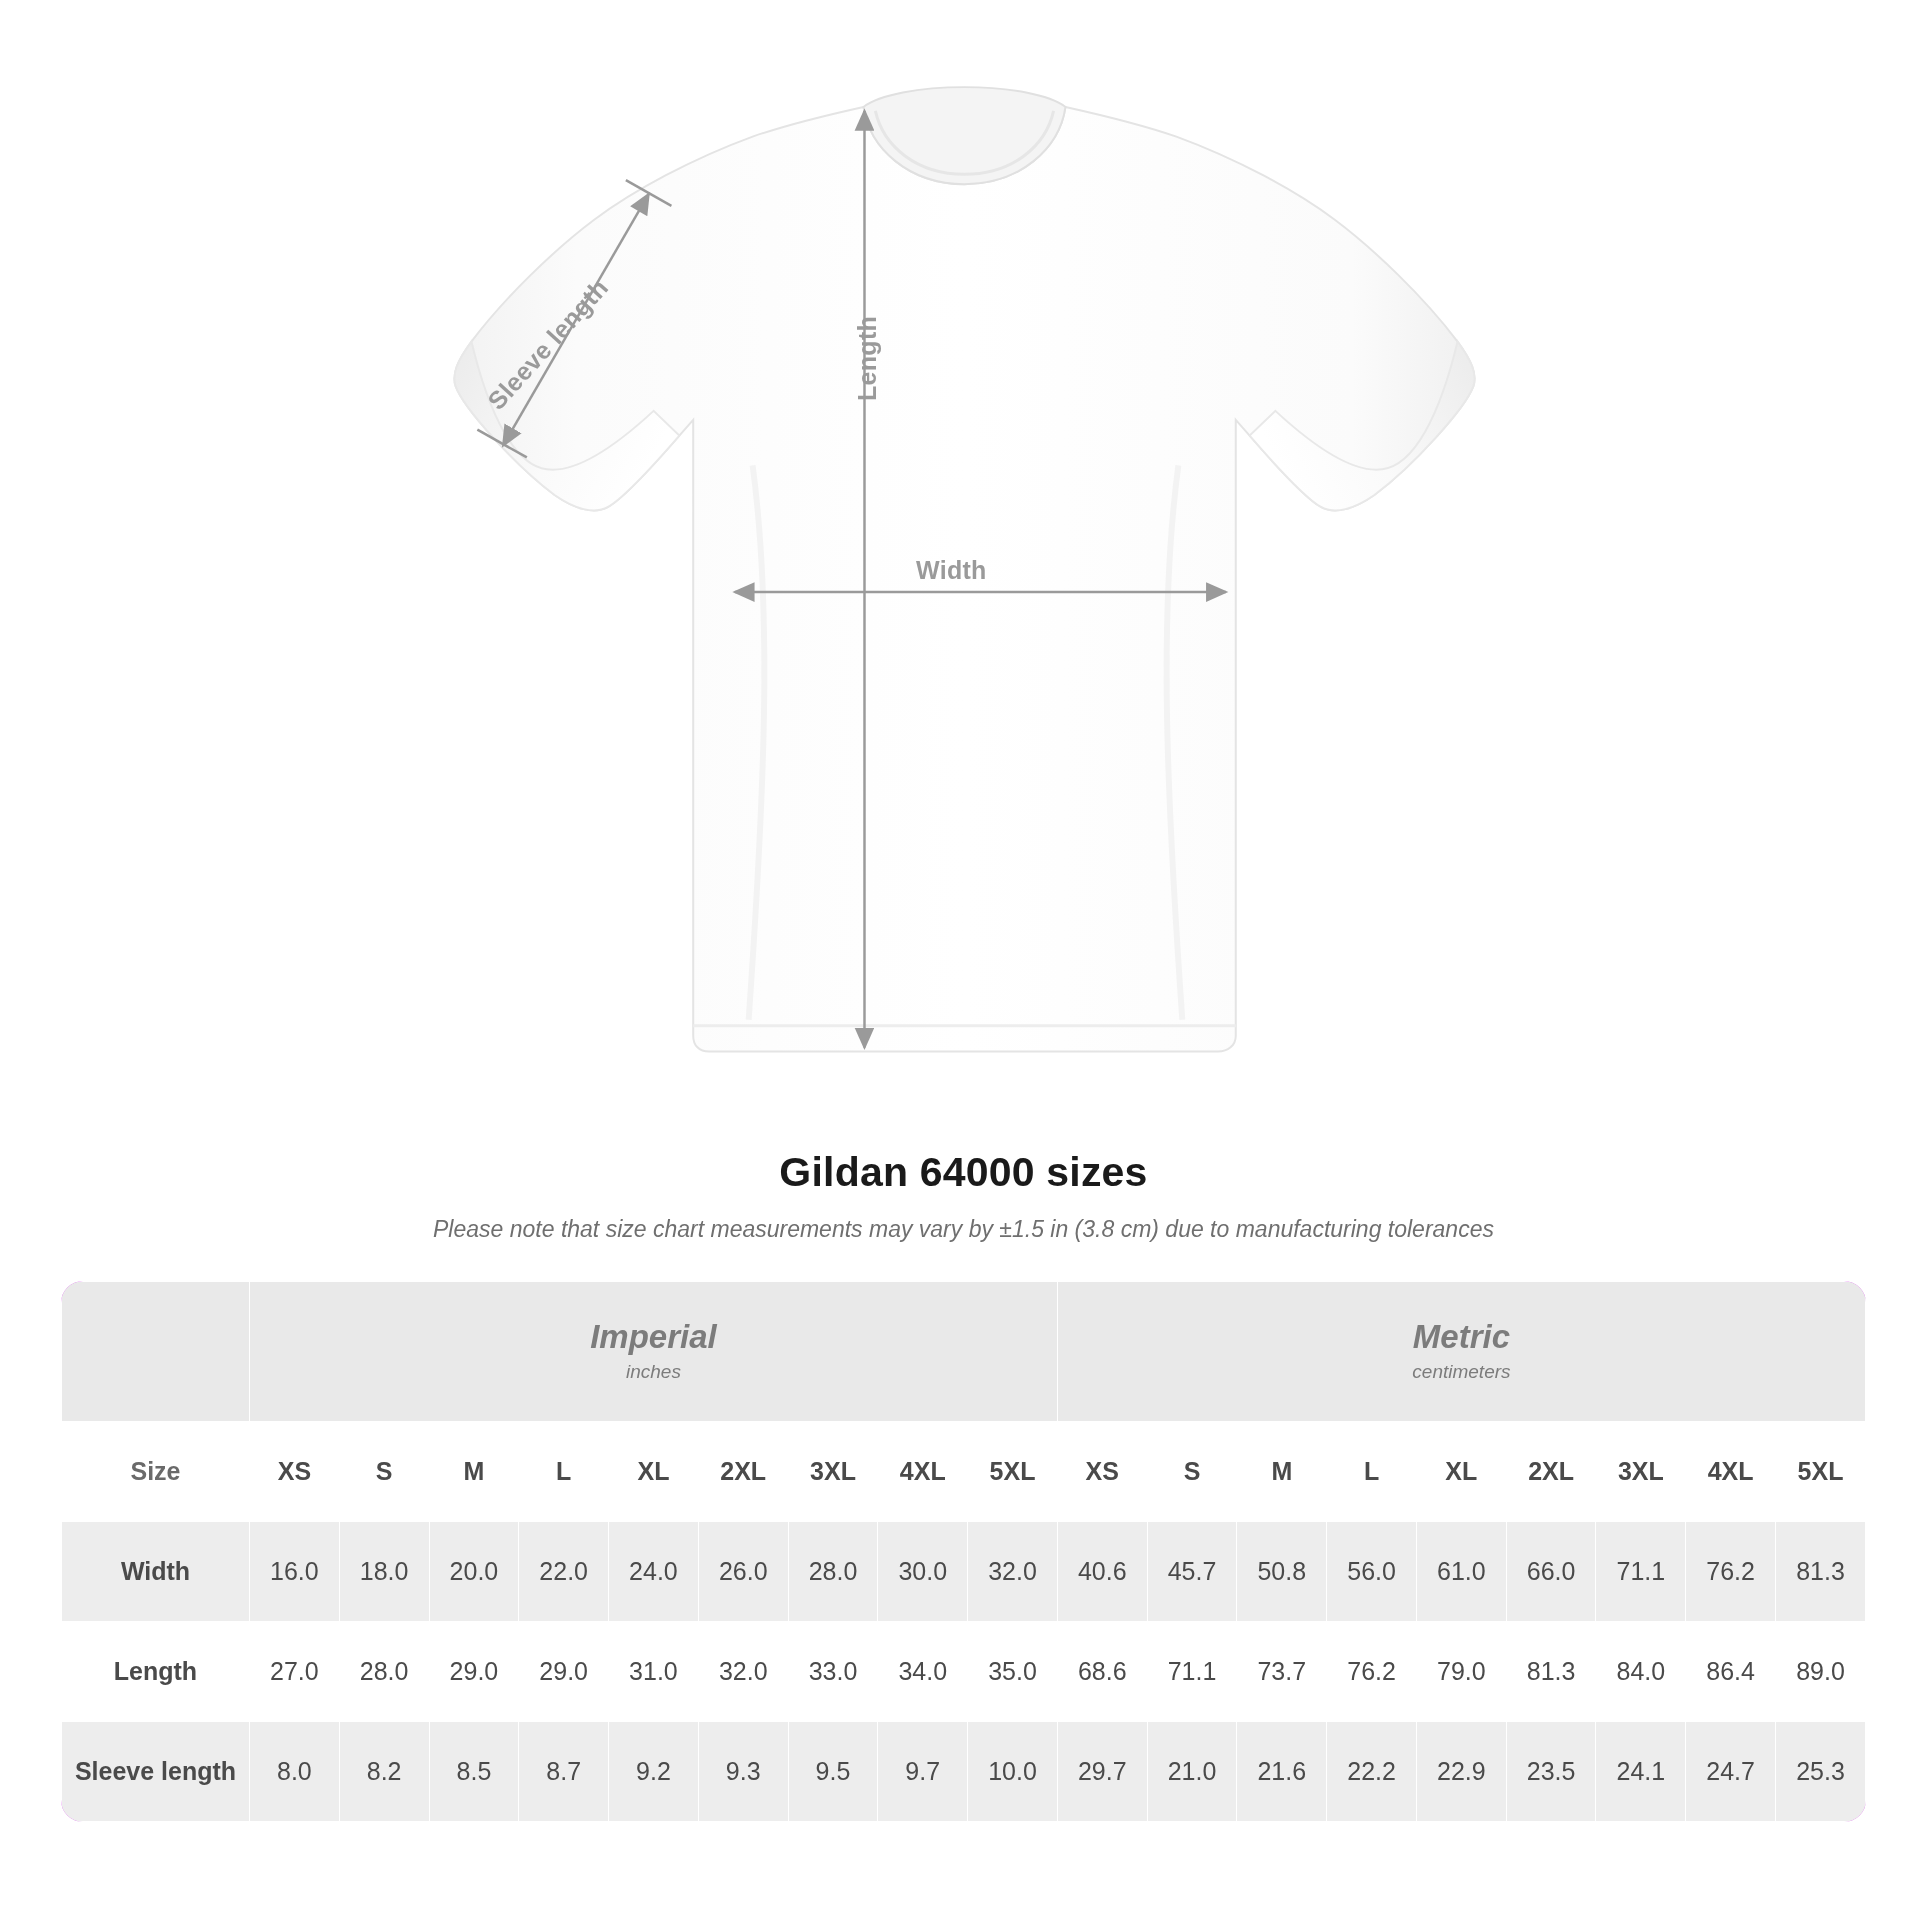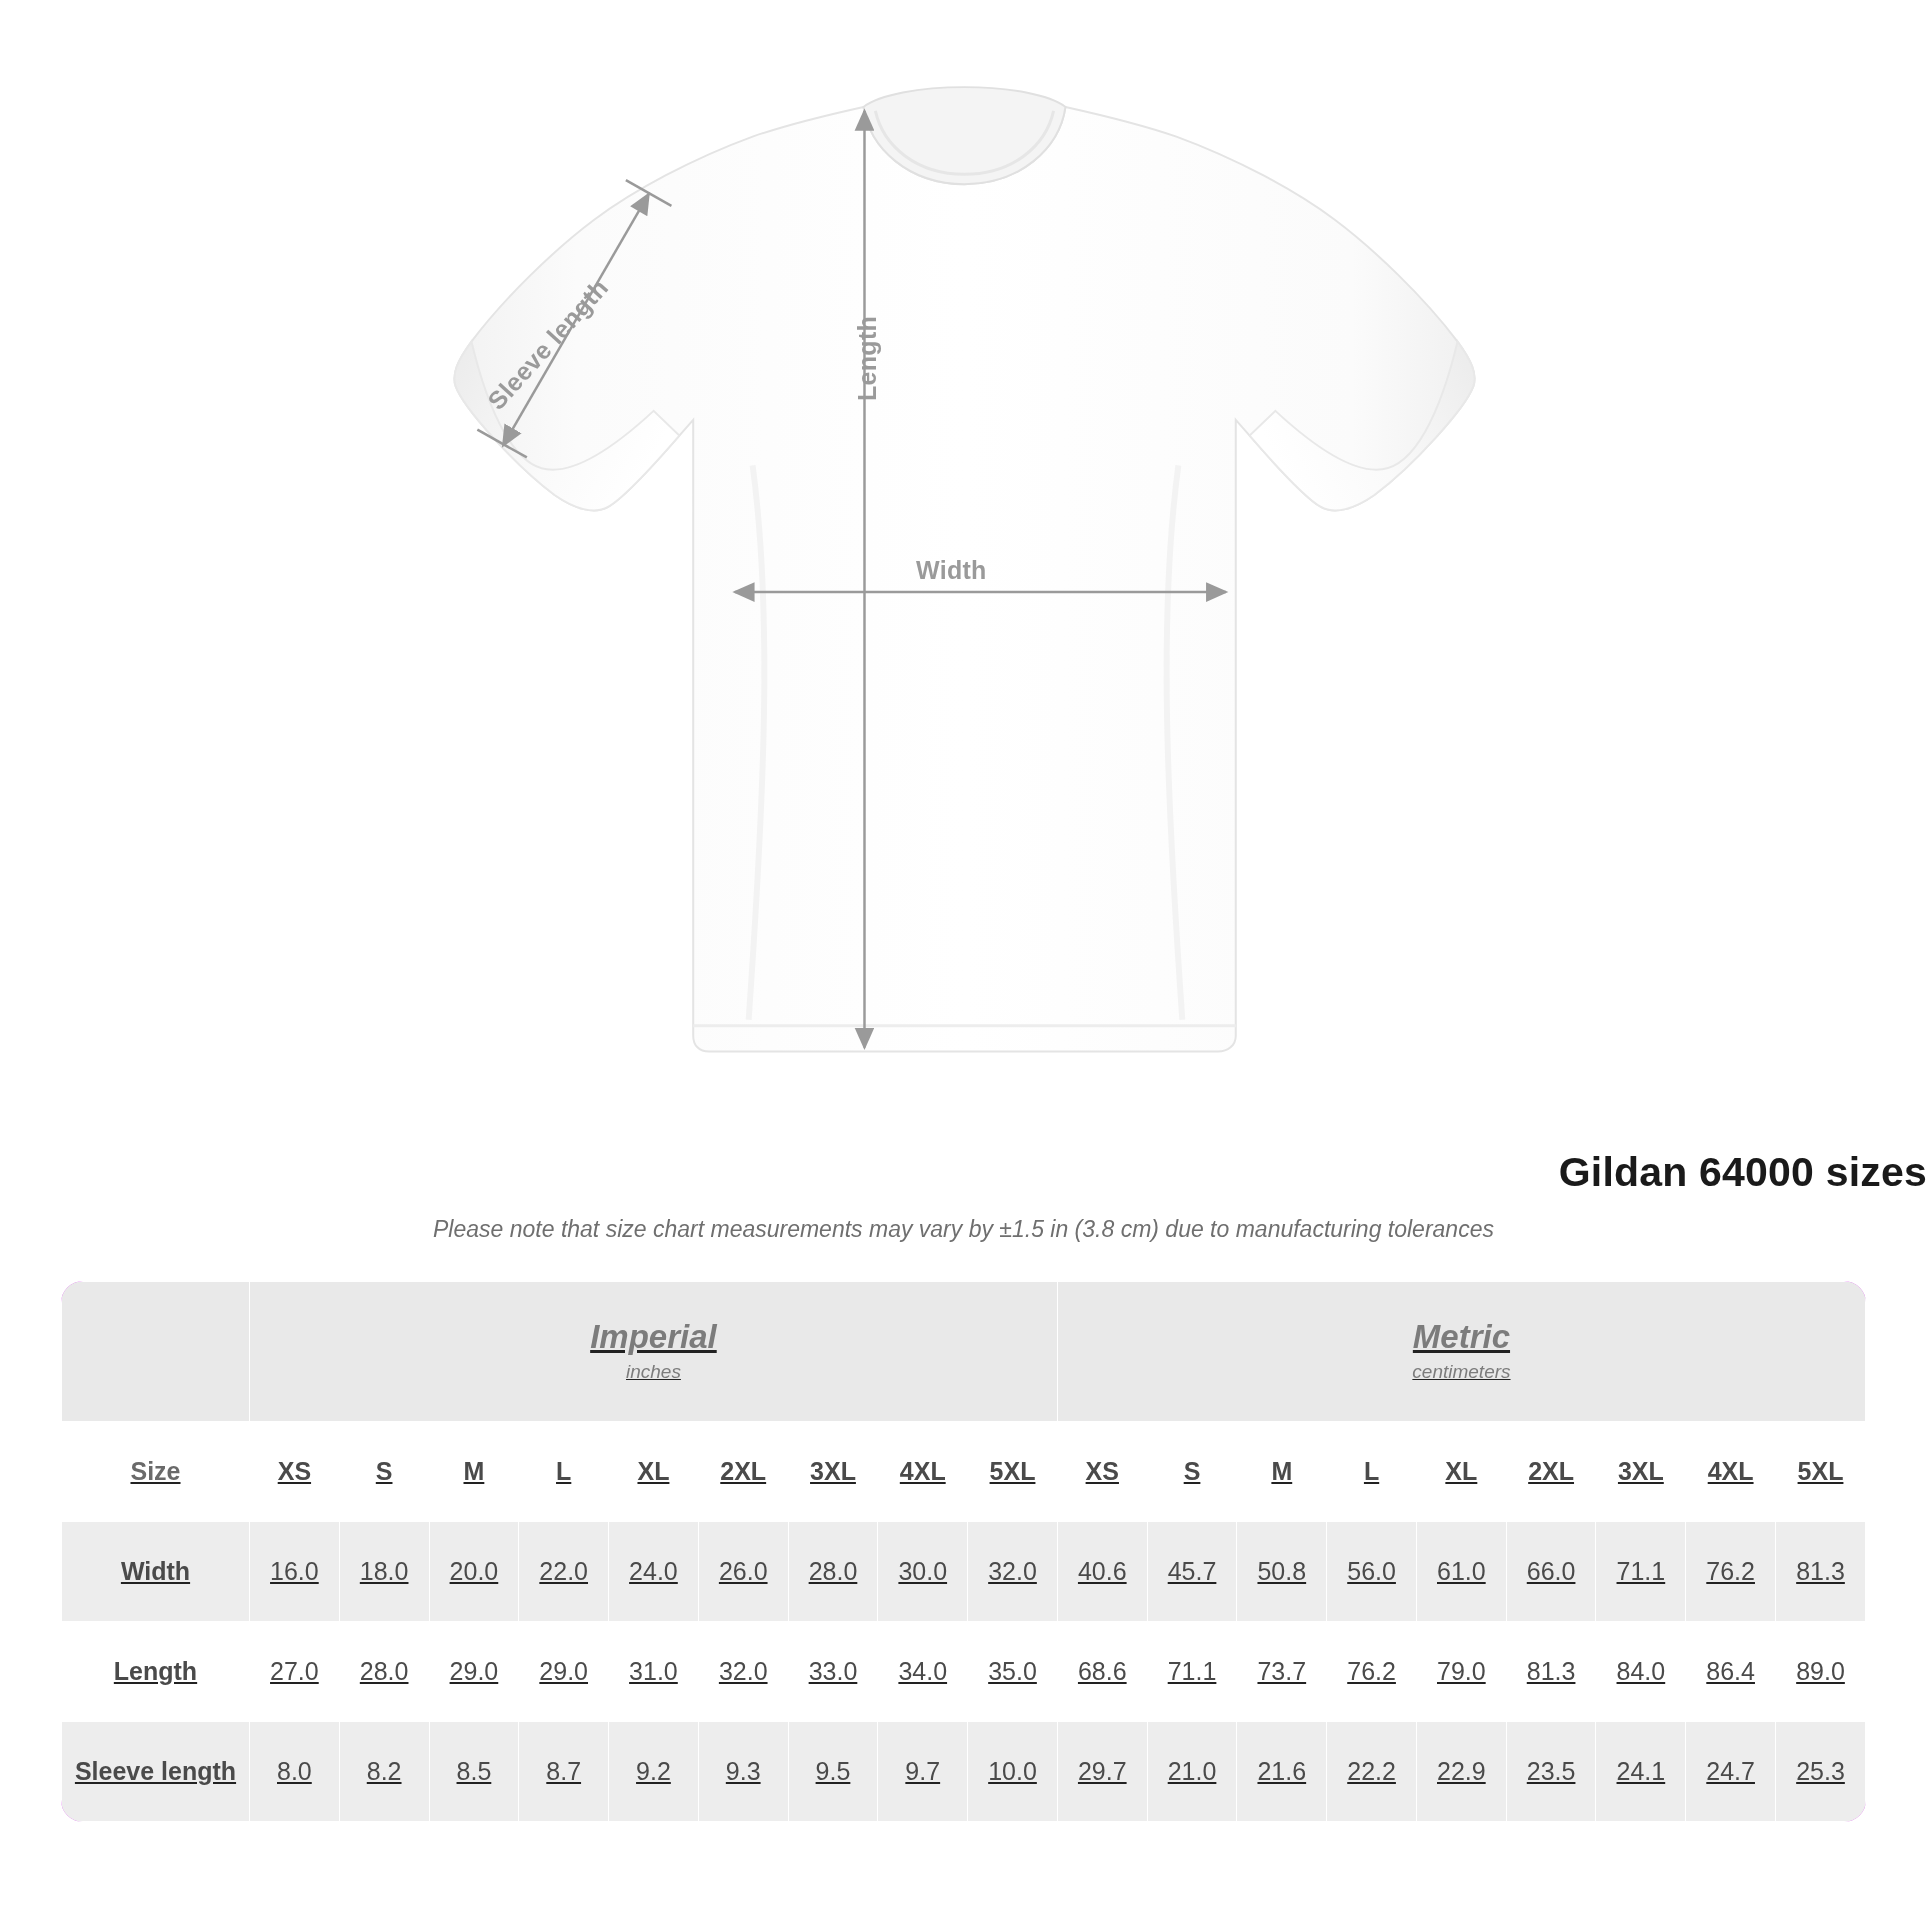--- a/index.html
+++ b/index.html
@@ -52,42 +52,41 @@
   }
   .label-sleeve {
     left: 482px;
     top: 396px;
     transform: rotate(-48deg);
     transform-origin: left top;
   }
 
   
   .chart-heading {
-    text-align: right;
+    text-align: center;
     font-size: 41px;
     font-weight: bold;
     color: #1a1a1a;
     margin-top: 50px;
     letter-spacing: 0.2px;
   }
   .chart-note {
     text-align: center;
     font-size: 23px;
     font-style: italic;
     color: #6f6f6f;
     margin-top: 20px;
   }
 
   
   .table-wrap {
     margin: 38px 61px 0 61px;
     border-radius: 22px;
     overflow: hidden;
     background: #d946ef;
-    text-decoration: underline;
   }
   table.size-table {
     border-collapse: collapse;
     width: 100%;
     table-layout: fixed;
   }
   table.size-table td,
   table.size-table th {
     text-align: center;
     vertical-align: middle;

